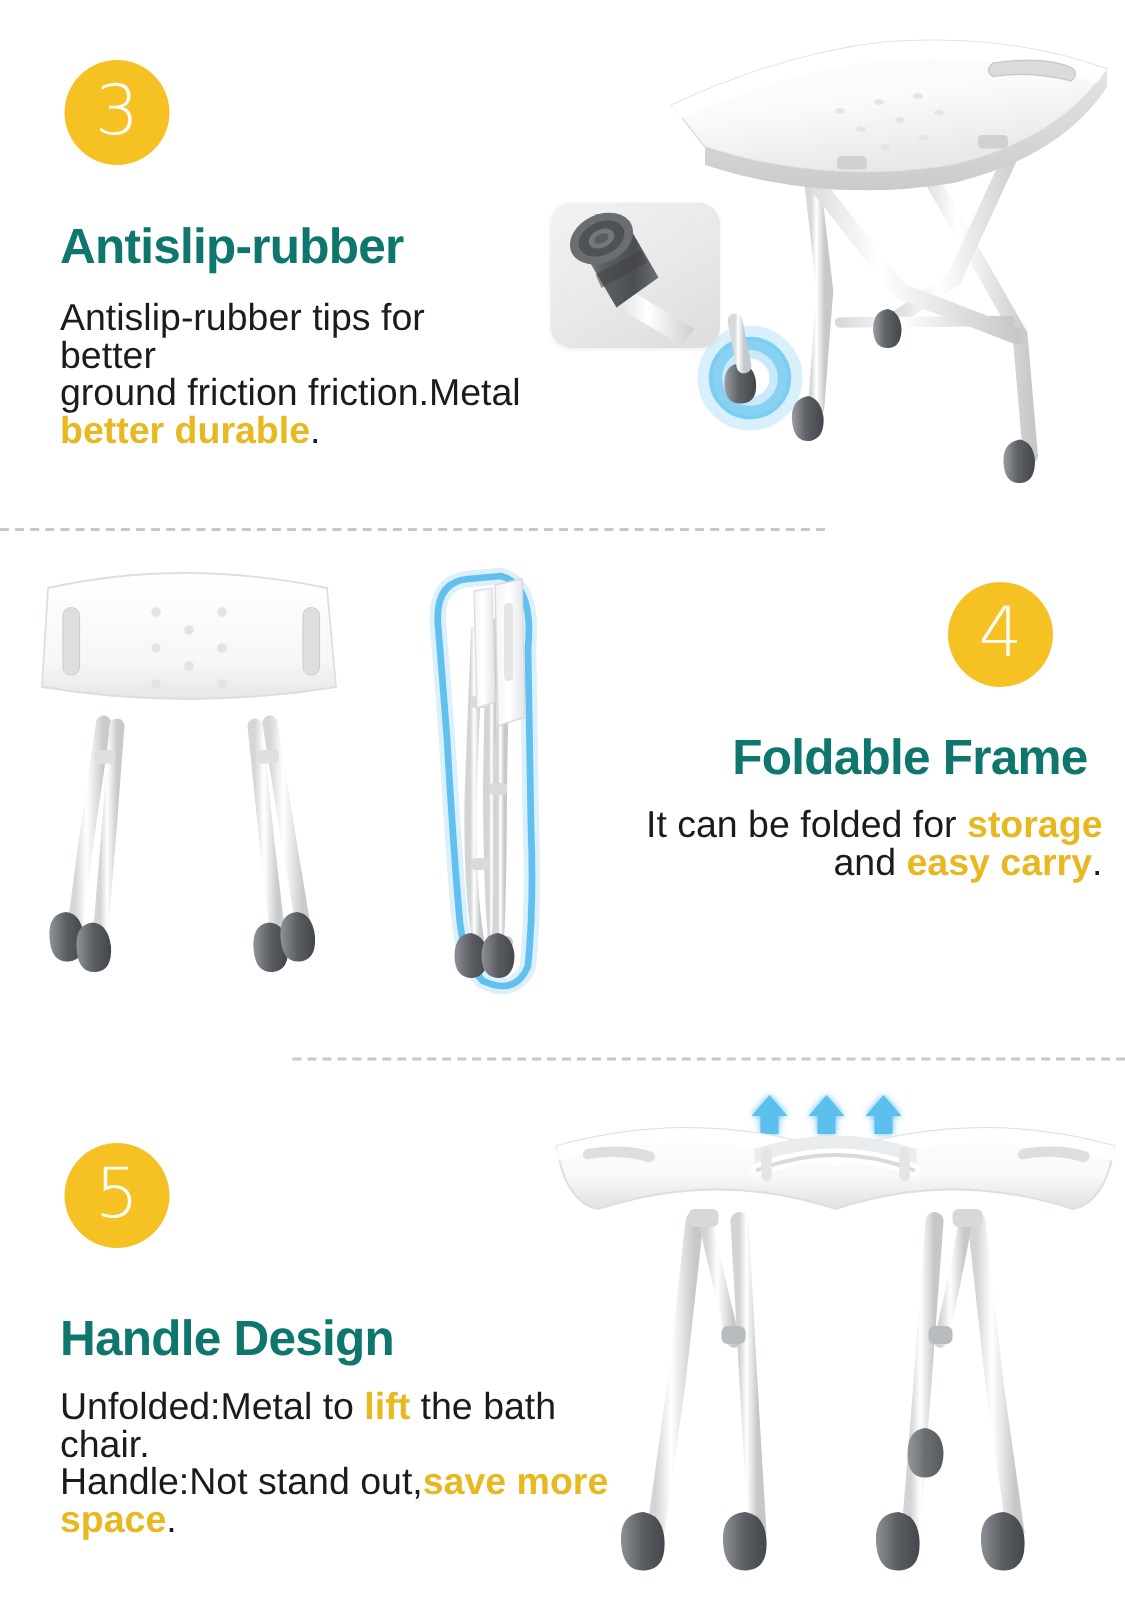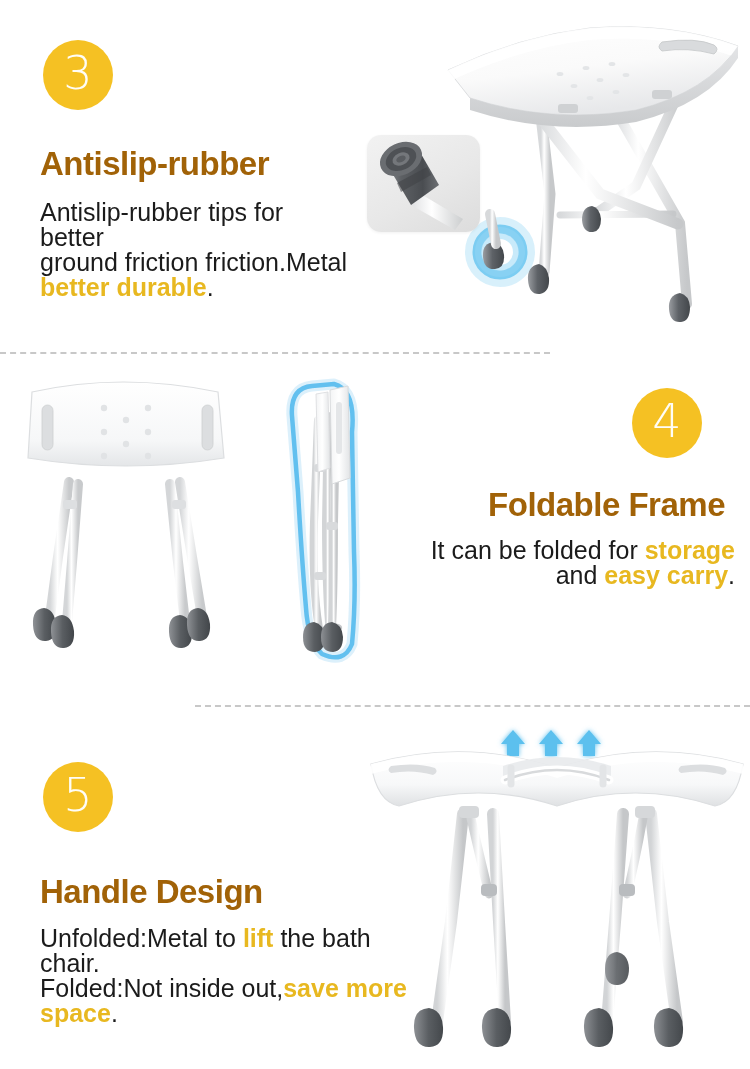--- a/index.html
+++ b/index.html
@@ -16,21 +16,21 @@
     background:#f5c123;display:flex;align-items:center;justify-content:center;
   }
   .badge span{
     color:#fffdf6;font-size:46px;line-height:1;font-weight:300;
     font-family:"DejaVu Sans",sans-serif;letter-spacing:0;
     transform:translateY(-2px);
   }
 
   
   .headline{
-    position:absolute;font-size:33px;font-weight:bold;color:#a16207;
+    position:absolute;font-size:33px;font-weight:bold;color:#0f766e;
     letter-spacing:-0.5px;white-space:nowrap;line-height:1.1;
   }
   .body{
     position:absolute;font-size:25px;color:#1b1b1b;line-height:25px;
   }
   .body .hl{color:#e8b820;font-weight:bold;text-align:center;}
   .right-align{text-align:right;}
 
   
   .divider{
@@ -293,21 +293,21 @@
   <div class="divider" style="left:195px;top:705px;width:555px;"></div>
 
   <div class="badge" style="left:43px;top:762px;">
     <span>5</span>
   </div>
 
   <div class="headline" style="left:40px;top:874px;">Handle Design</div>
 
   <div class="body" style="left:40px;top:926px;width:390px;">
     <div><span>Unfolded:Metal to </span><span class="hl">lift</span><span> the bath chair.</span></div>
-    <div><span>Folded:Not inside out,</span><span class="hl">save more space</span><span>.</span></div>
+    <div><span>Handle:Not stand out,</span><span class="hl">save more space</span><span>.</span></div>
   </div>
 
   <div class="photo" style="left:385px;top:722px;width:345px;height:347px;">
     <svg width="345" height="347" viewBox="0 0 345 347">
       <defs>
         <linearGradient id="seat6" x1="0" y1="0" x2="0" y2="1">
           <stop offset="0%" stop-color="#ffffff"></stop>
           <stop offset="60%" stop-color="#f7f8f9"></stop>
           <stop offset="100%" stop-color="#dfe1e3"></stop>
         </linearGradient>

